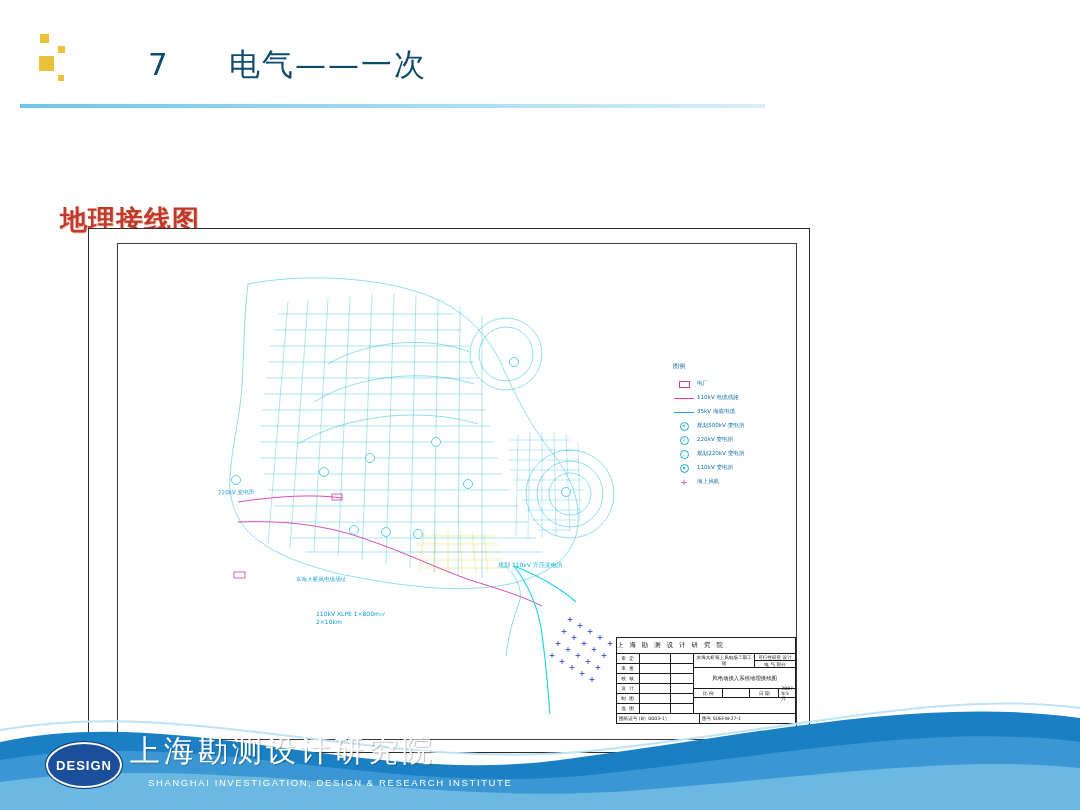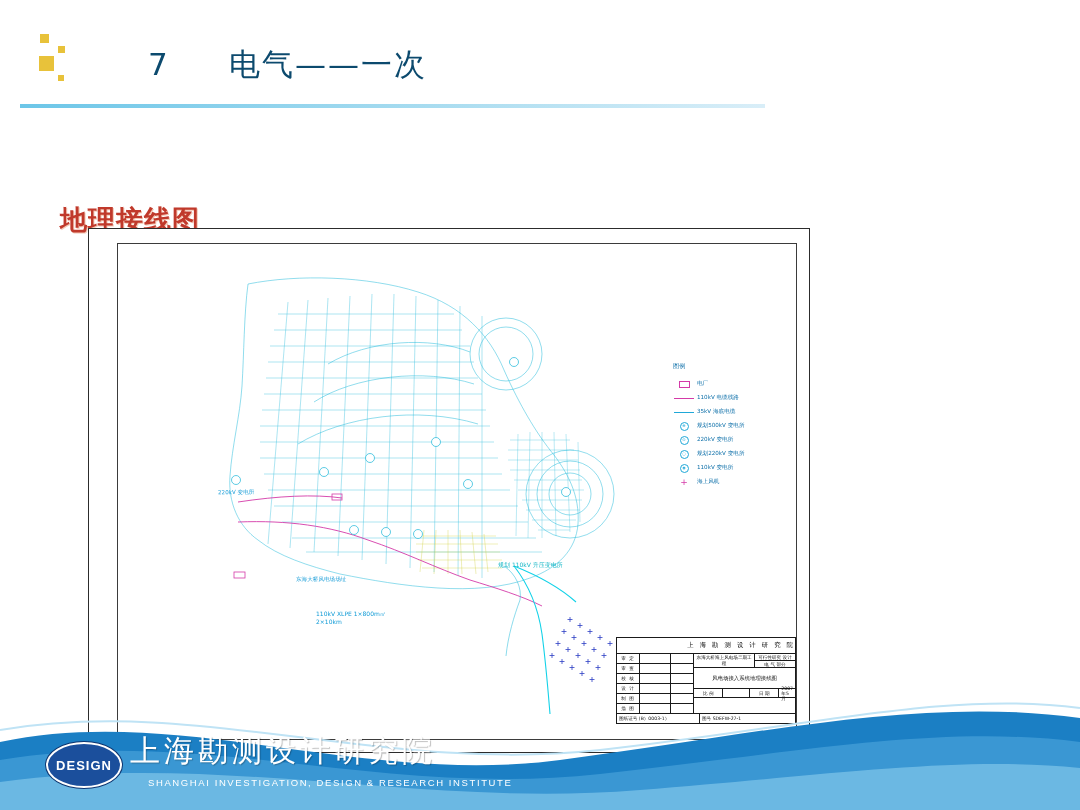--- a/index.html
+++ b/index.html
@@ -157,21 +157,21 @@
     left: 498px;
     top: 393px;
     width: 178px;
     border: 0.8px solid #1a1a1a;
     background: #fff;
     font-size: 4.6px;
     color: #111;
     font-family: "DejaVu Sans", "Liberation Sans", sans-serif;
   }
   .tb-head {
-    text-align: right;
+    text-align: left;
     font-size: 6.4px;
     letter-spacing: 2px;
     padding: 3px 0 3px;
     border-bottom: 0.8px solid #1a1a1a;
   }
   .tb-body { display: flex; }
   .tb-left { width: 80px; border-right: 0.8px solid #1a1a1a; }
   .tb-left .r {
     display: flex;
     height: 9px;

